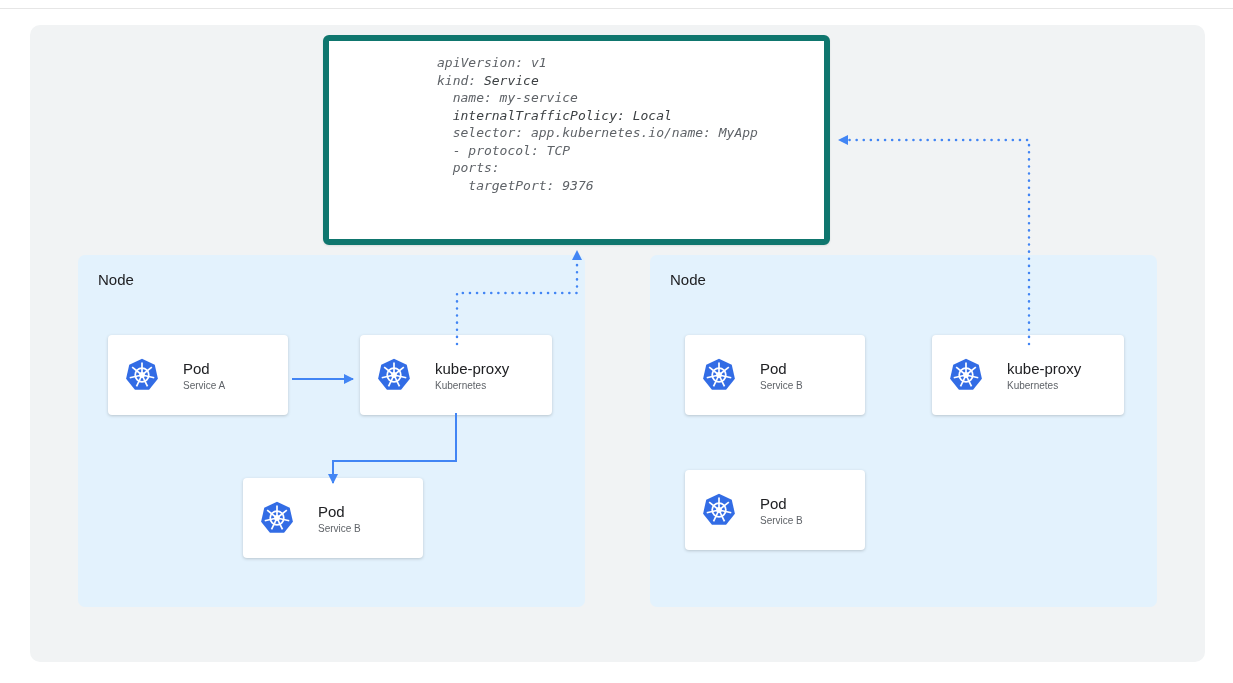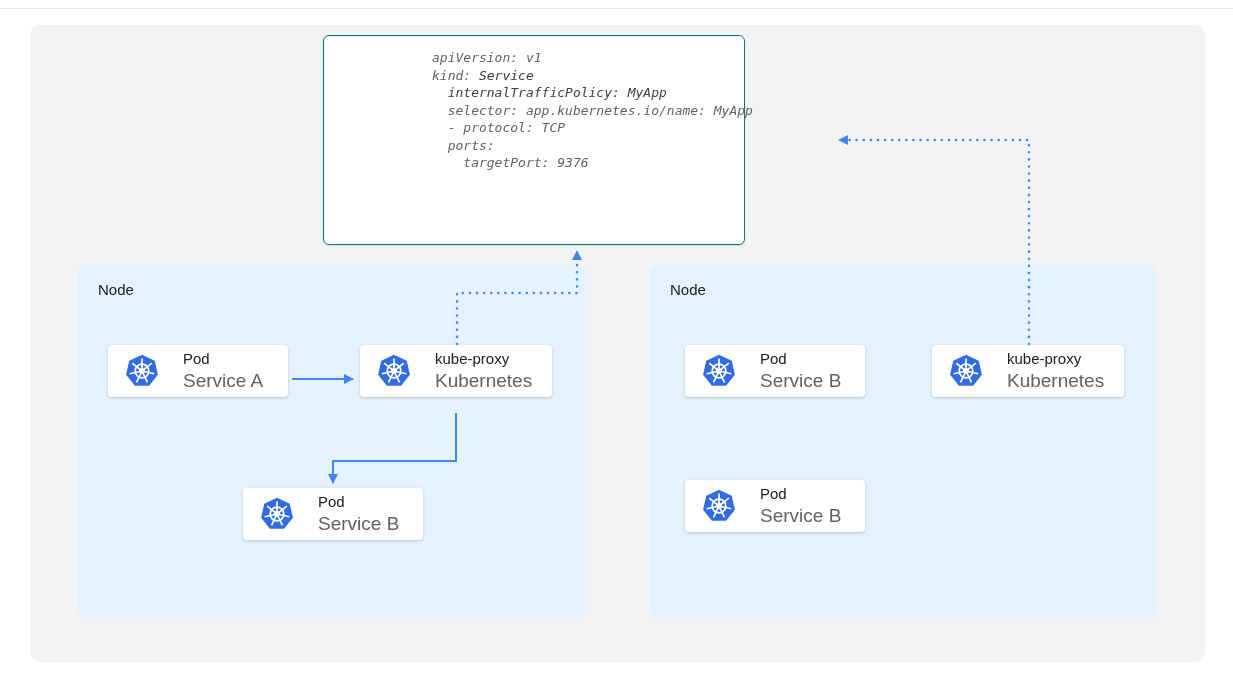--- a/index.html
+++ b/index.html
@@ -12,36 +12,36 @@
     --title-text:#202124;
     --subtitle-text:#5f6368;
   }
   *{margin:0;padding:0;box-sizing:border-box;}
   html,body{background:#fff;}
   .stage{position:relative;width:1233px;height:683px;background:#fff;overflow:hidden;
          font-family:"Liberation Sans",sans-serif;}
   .top-divider{position:absolute;top:8px;left:0;width:100%;height:1px;background:#e6e6e6;}
   .panel{position:absolute;left:30px;top:25px;width:1175px;height:637px;
          background:var(--panel-bg);border-radius:10px;}
-  .code-card{position:absolute;left:323px;top:35px;width:422px;height:210px;background:#fff;
-         border:1px solid #0f766e;border-radius:6px;box-shadow:0 1px 2px rgba(60,64,67,.12);
+  .code-card{position:absolute;left:323px;top:35px;width:507px;height:210px;background:#fff;
+         border:6px solid #0f766e;border-radius:6px;box-shadow:0 1px 2px rgba(60,64,67,.12);
          padding:13px 0 0 108px;}
   .code-line{font-family:"DejaVu Sans Mono",monospace;font-style:italic;font-size:13px;
          line-height:17.5px;color:var(--code-text);white-space:pre;}
   .code-line .b{font-weight:normal;color:var(--code-bold);}
-  .node{position:absolute;top:265px;width:507px;height:352px;background:var(--node-bg);border-radius:7px;}
+  .node{position:absolute;top:255px;width:507px;height:352px;background:var(--node-bg);border-radius:7px;}
   .node.left{left:78px;}
   .node.right{left:650px;}
   .node-label{position:absolute;left:20px;top:16px;font-size:15px;color:var(--title-text);}
-  .card{position:absolute;height:52px;background:#fff;border-radius:4px;
+  .card{position:absolute;height:80px;background:#fff;border-radius:4px;
         box-shadow:0 1px 3px rgba(60,64,67,.25);display:flex;align-items:center;
         padding-left:17px;gap:24px;}
   .icon{width:34px;height:34px;flex:0 0 34px;}
   .card-title{font-size:15px;color:var(--title-text);margin-bottom:3px;}
-  .card-sub{font-size:19px;color:var(--subtitle-text);}
+  .card-sub{font-size:10px;color:var(--subtitle-text);}
   .arrows{position:absolute;left:0;top:0;pointer-events:none;}
   .arrow{fill:none;stroke:var(--accent);}
   .arrow.solid{stroke-width:2;}
   .arrow.dotted{stroke-width:2.5;stroke-dasharray:0.1 7;stroke-linecap:round;}
   .ah{fill:var(--accent);stroke:none;}
 </style>
 </head>
 <body>
 
 <svg width="0" height="0" style="position:absolute" aria-hidden="true">
@@ -61,21 +61,22 @@
   </symbol>
 </svg>
 
 <div class="stage">
   <div class="top-divider"></div>
   <div class="panel"></div>
 
   <div class="code-card">
     <div class="code-line"><span>apiVersion: v1</span><span class="b"></span></div>
     <div class="code-line"><span>kind: </span><span class="b">Service</span></div>
-    <div class="code-line"><span>  </span><span class="b">internalTrafficPolicy: MyApp</span></div>
+    <div class="code-line"><span>  name: my-service</span><span class="b"></span></div>
+    <div class="code-line"><span>  </span><span class="b">internalTrafficPolicy: Local</span></div>
     <div class="code-line"><span>  selector: app.kubernetes.io/name: MyApp</span><span class="b"></span></div>
     <div class="code-line"><span>  - protocol: TCP</span><span class="b"></span></div>
     <div class="code-line"><span>  ports:</span><span class="b"></span></div>
     <div class="code-line"><span>    targetPort: 9376</span><span class="b"></span></div>
   </div>
 
   <div class="node left">
     <div class="node-label">Node</div>
 
     <div class="card" style="left:30px;top:80px;width:180px">

